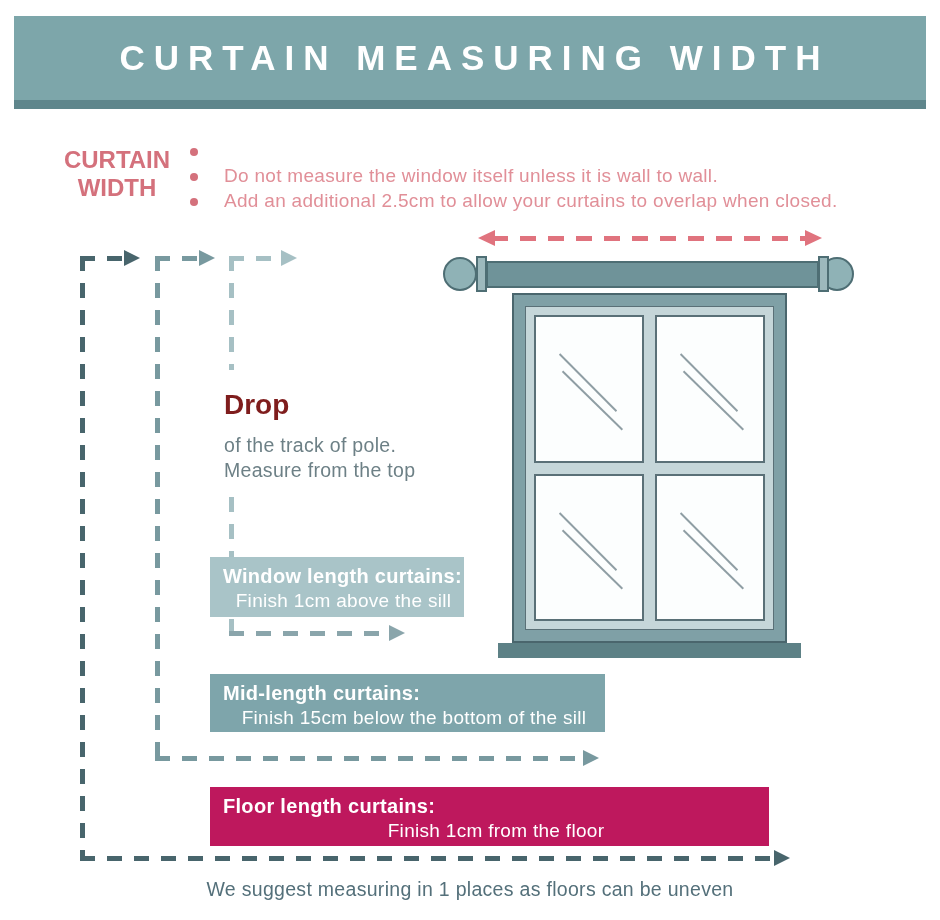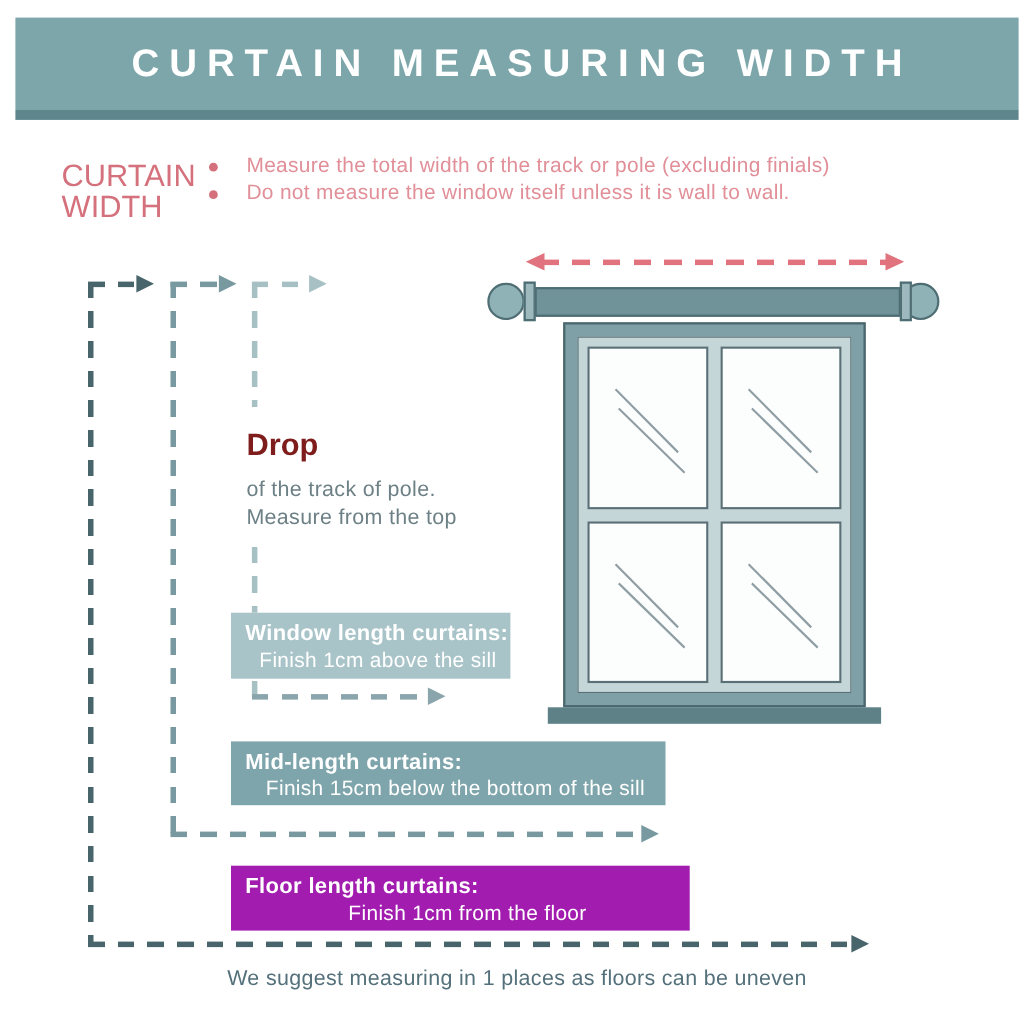--- a/index.html
+++ b/index.html
@@ -11,22 +11,22 @@
   .abs { position:absolute; }
 
   
   .banner { left:14px; top:16px; width:912px; height:84px; background:#7da6aa;
             display:flex; align-items:center; justify-content:center; }
   .banner-strip { left:14px; top:100px; width:912px; height:9px; background:#5f868c; }
   .banner-title { color:#ffffff; font-size:35px; font-weight:bold; letter-spacing:9px;
                   white-space:nowrap; padding-left:9px; }
 
   
-  .cw-label { left:56px; top:146px; width:122px; 
-              color:#d4717c; font-size:28px; font-weight:normal; line-height:28px; }
+  .cw-label { left:56px; top:146px; width:122px; text-align:center;
+              color:#d4717c; font-size:24px; font-weight:bold; line-height:28px; }
   .bullets { left:190px; top:140px; }
   .bullet-row { display:flex; align-items:flex-start; height:25px; }
   .bullet-dot { width:8px; height:8px; border-radius:50%; background:#d4717c;
                 margin:8px 26px 0 0; flex:0 0 auto; }
   .bullet-text { color:#e18f98; font-size:19px; letter-spacing:0.3px; white-space:nowrap; }
 
   
   .pink-dash { left:492px; top:236px; width:314px; height:5px;
                background:repeating-linear-gradient(90deg,#e0737e 0 16px,transparent 16px 28px); }
   .arr { width:0; height:0; }
@@ -76,21 +76,21 @@
   .drop-head { left:224px; top:389px; color:#7f1d1d; font-size:28px; font-weight:bold; }
   .drop-desc { left:224px; top:433px; color:#6d8086; font-size:19.5px; line-height:25px;
                letter-spacing:0.3px; }
 
   
   .len-box { color:#ffffff; padding:8px 0 0 13px; }
   .len-box .t { font-size:20px; font-weight:bold; letter-spacing:0.3px; white-space:nowrap; }
   .len-box .s { font-size:19px; letter-spacing:0.3px; white-space:nowrap; margin-top:2px;text-align:center; }
   .box-window { left:210px; top:557px; width:254px; height:60px; background:#a9c4c8; }
   .box-mid    { left:210px; top:674px; width:395px; height:58px; background:#7ea5ab; }
-  .box-floor  { left:210px; top:787px; width:417px; height:59px; background:#a21caf; }
+  .box-floor  { left:210px; top:787px; width:559px; height:59px; background:#be185d; }
 
   
   .footer-note { left:0; top:878px; width:940px; text-align:center;
                  color:#54707a; font-size:19.5px; letter-spacing:0.3px; }
 </style>
 </head>
 <body>
 
 <div id="stage">
 
@@ -100,25 +100,28 @@
   <div class="abs banner-strip"></div>
 
   <div class="abs cw-label">
     <div>CURTAIN</div>
     <div>WIDTH</div>
   </div>
 
   <div class="abs bullets">
     <div class="bullet-row">
       <span class="bullet-dot"></span>
-      <span class="bullet-text">Measure the total width of the track or pole (excluding finials)</span>
     </div>
     <div class="bullet-row">
       <span class="bullet-dot"></span>
       <span class="bullet-text">Do not measure the window itself unless it is wall to wall.</span>
+    </div>
+    <div class="bullet-row">
+      <span class="bullet-dot"></span>
+      <span class="bullet-text">Add an additional 2.5cm to allow your curtains to overlap when closed.</span>
     </div>
   </div>
 
   <div class="abs arr arr-l pink-arr-l"></div>
   <div class="abs pink-dash"></div>
   <div class="abs arr arr-r pink-arr-r"></div>
 
   <div class="abs finial finial-left"></div>
   <div class="abs finial finial-right"></div>
   <div class="abs collar collar-left"></div>

